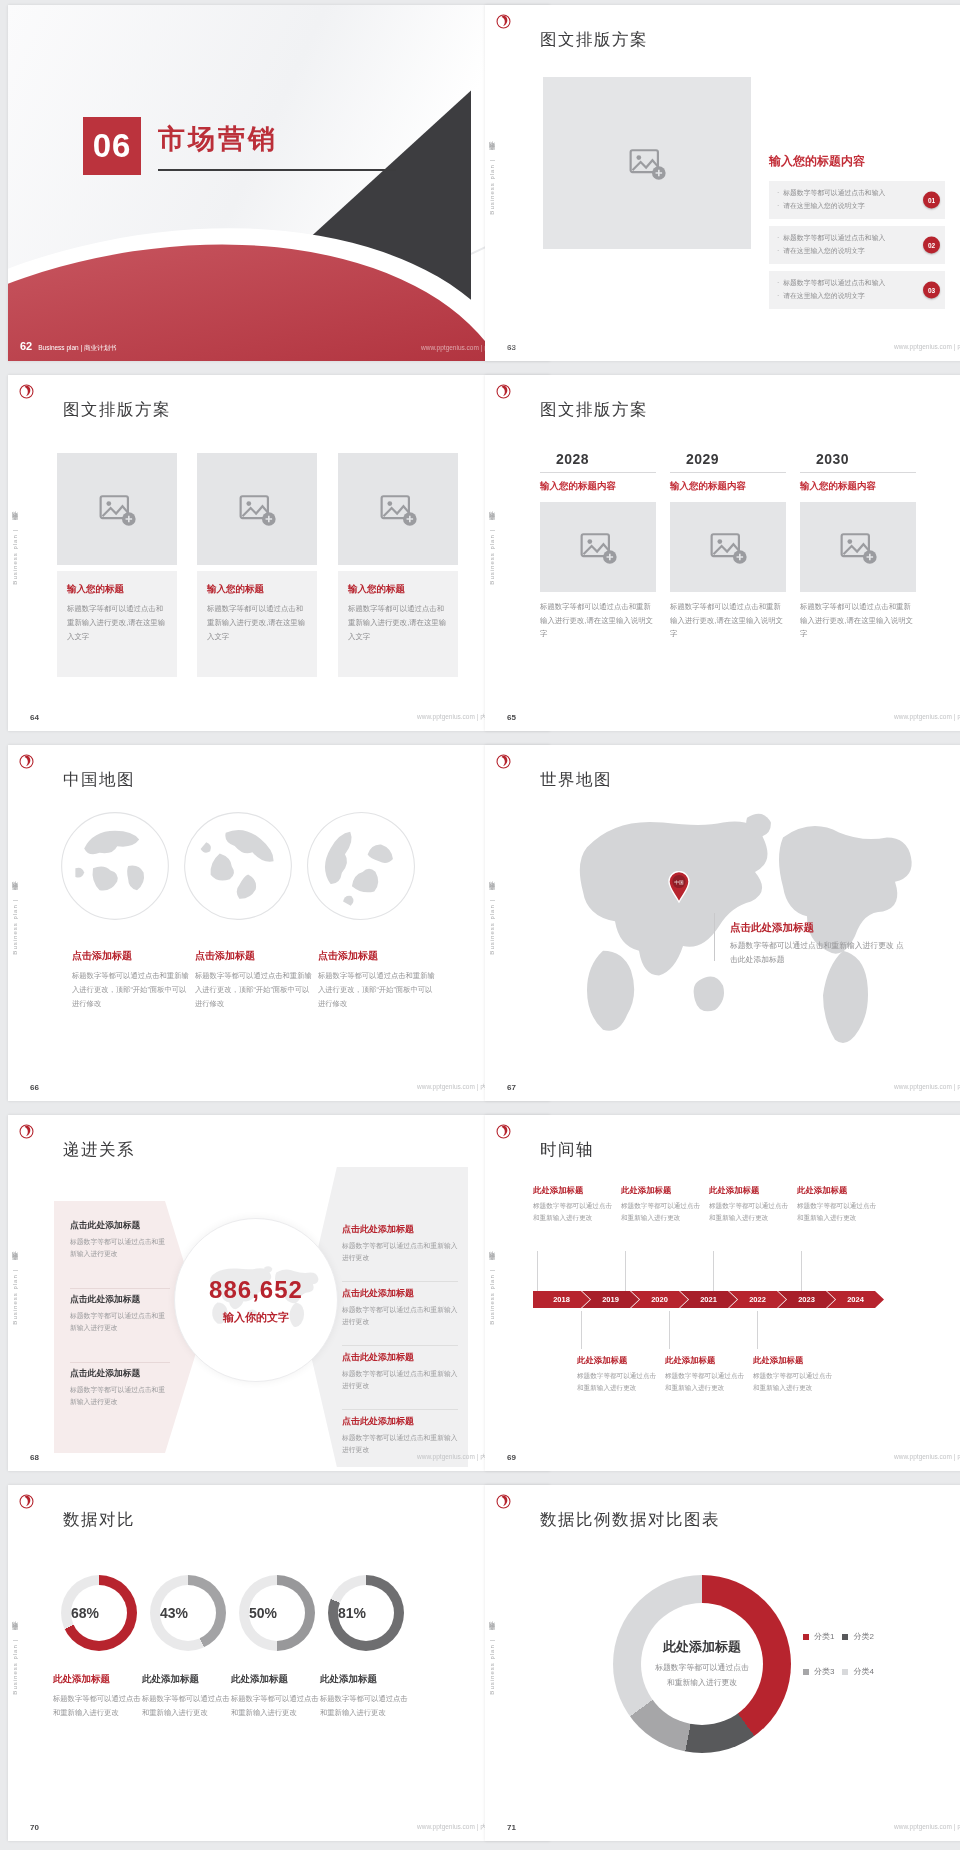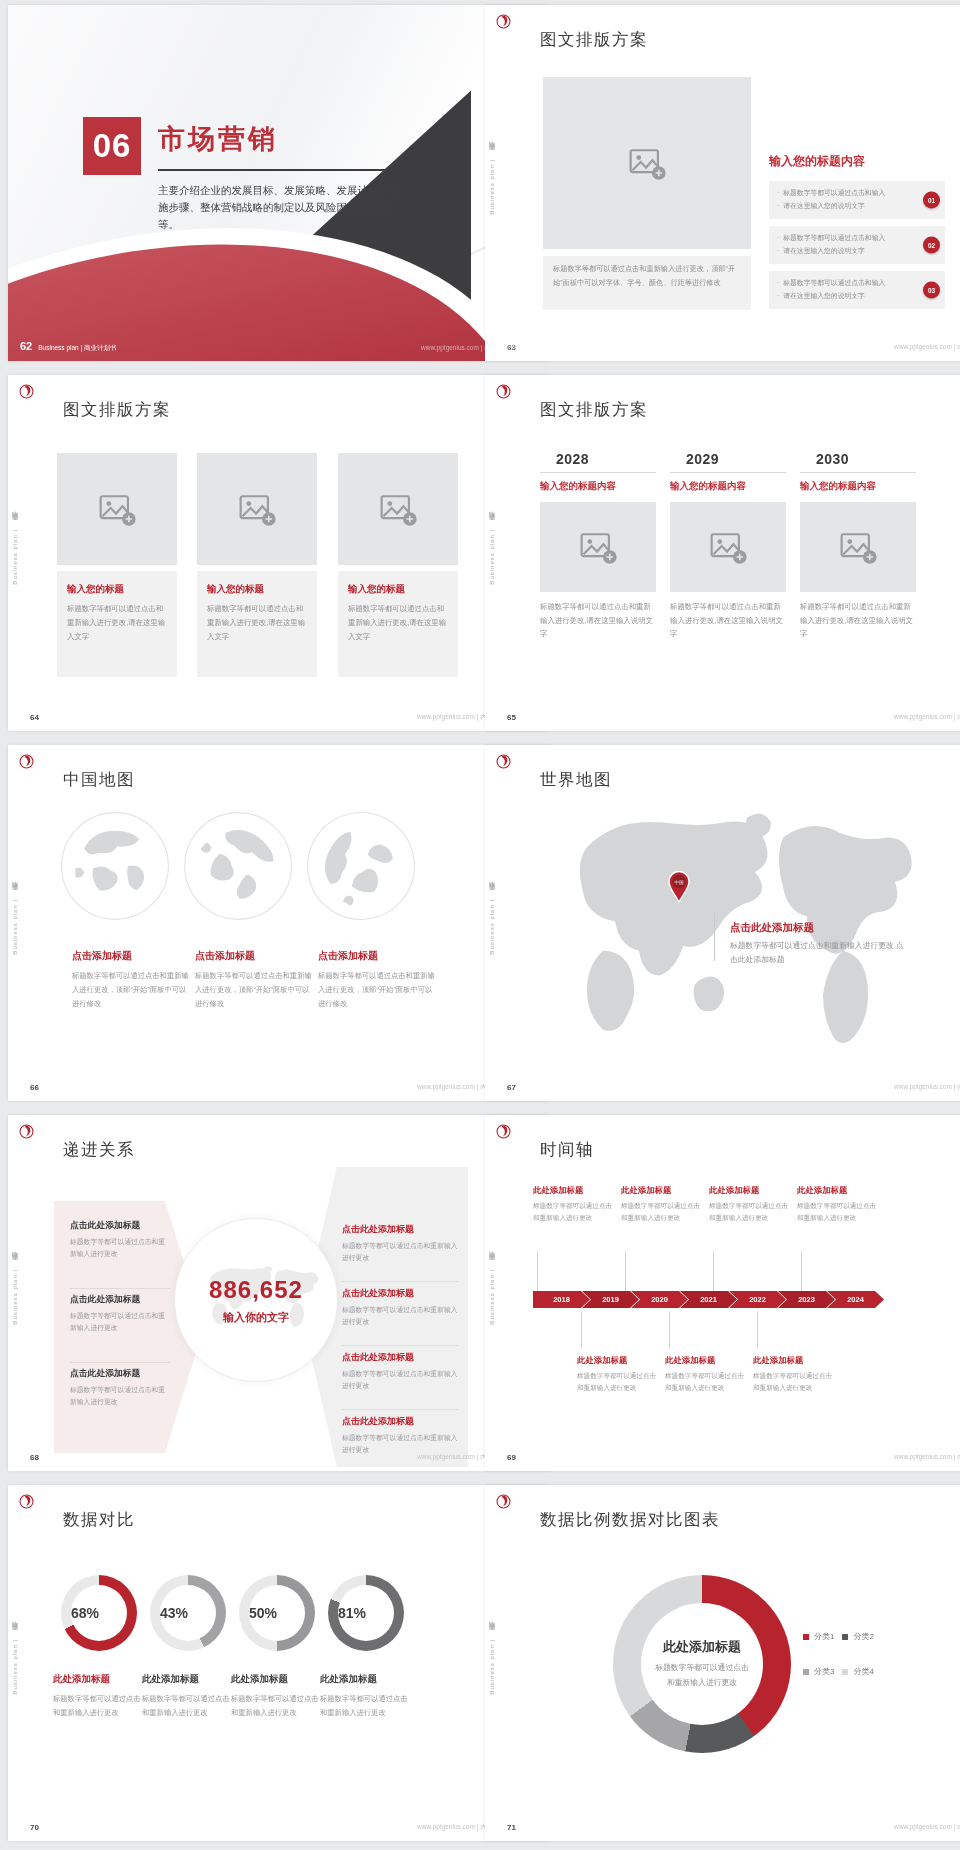--- a/index.html
+++ b/index.html
@@ -175,40 +175,38 @@
     <div class="abs sw2"></div>
     <div class="abs dark-tri"></div>
     <div class="abs white-curve"></div>
     <div class="abs red-swoosh"></div>
     <svg class="cover-logo" viewBox="0 0 36 36">
         <use href="#logo-g"></use>
       </svg>
     <div class="abs ch-box">06</div>
     <div class="abs ch-title">市场营销</div>
     <div class="abs ch-rule"></div>
-    <div class="abs ch-desc">主要介绍企业的发展目标、发展策略、发展计划、实施步骤、整体营销战略的制定以及风险因素的分析等。</div>
     <div class="abs cover-foot">
       <b>62</b>
       <span>Business plan | 商业计划书</span>
     </div>
     <div class="abs cover-url">www.pptgenius.com | 内部资料 禁止外传</div>
   </div>
 
   <div class="panel">
     <svg class="logo" viewBox="0 0 36 36">
         <use href="#logo-g"></use>
       </svg>
     <div class="vtext">Business plan | 商业计划书</div>
     <div class="slide-title">图文排版方案</div>
     <div class="ph-box" style="left:58px;top:72px;width:208px;height:172px;">
       <svg class="ph-ico" viewBox="0 0 44 44">
           <use href="#ph-g"></use>
         </svg>
     </div>
-    <div class="s63-cap">标题数字等都可以通过点击和重新输入进行更改，顶部“开始”面板中可以对字体、字号、颜色、行距等进行修改</div>
     <div class="quote">”</div>
     <div class="s63-head">输入您的标题内容</div>
 
     <div class="s63-item" style="top:176px;">
       <div class="s63-line"><span class="bu">·</span><span>标题数字等都可以通过点击和输入</span></div>
       <div class="s63-line"><span class="bu">·</span><span>请在这里输入您的说明文字</span></div>
       <div class="badge">01</div>
     </div>
     <div class="s63-item" style="top:221px;">
       <div class="s63-line"><span class="bu">·</span><span>标题数字等都可以通过点击和输入</span></div>

